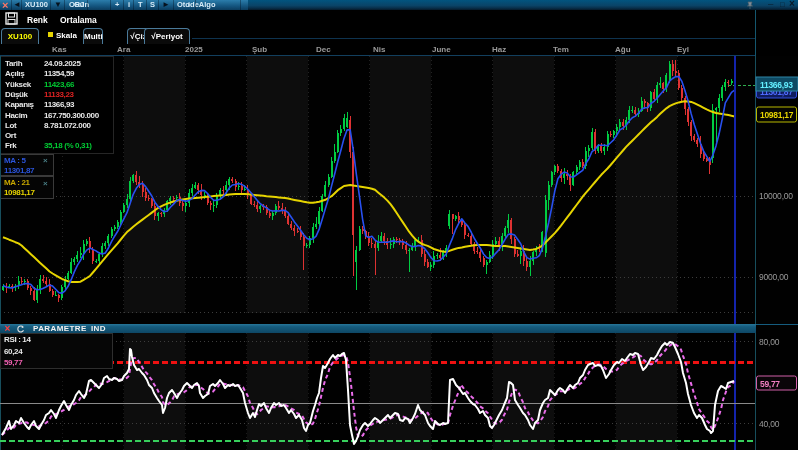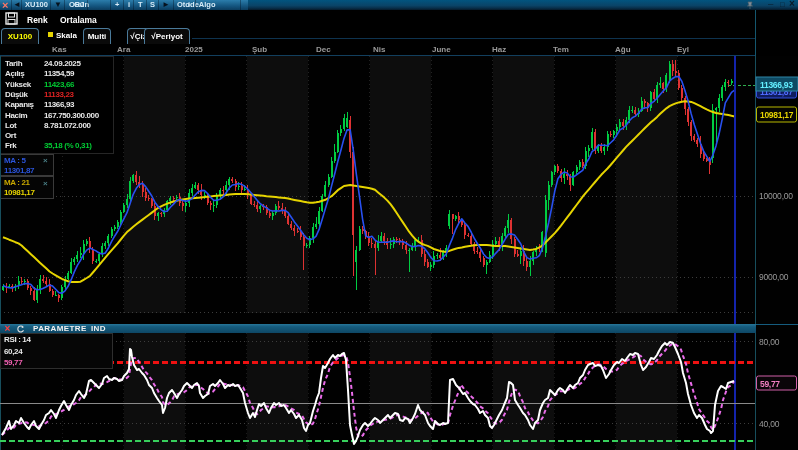--- a/index.html
+++ b/index.html
@@ -73,21 +73,21 @@
     <rect x="3.5" y="1" width="6" height="4" fill="none" stroke="#e8e8e8"></rect>
     <rect x="3" y="7.5" width="7" height="4.5" fill="none" stroke="#e8e8e8"></rect>
   </svg>
   <span style="position:absolute;left:27px;top:5px">Renk</span>
   <span style="position:absolute;left:60px;top:5px">Ortalama</span>
 </div>
 <div class="tabs">
   <span class="tab" style="left:1px;width:38px;color:#ffff00">XU100</span>
   <span style="position:absolute;left:48px;top:5px;width:5px;height:5px;background:#e6d400"></span>
   <span style="position:absolute;left:56px;top:4px">Skala</span>
-  <span class="tab" style="left:83px;width:28px">Multi</span>
+  <span class="tab" style="left:83px;width:20px">Multi</span>
   <span class="tab" style="left:127px;width:30px">√Çizgi</span>
   <span class="tab" style="left:144px;width:46px">√Periyot</span>
 </div>
 <div class="months">
   <span style="left:52px">Kas</span>
       <span style="left:117px">Ara</span>
   <span style="left:185px">2025</span>
       <span style="left:252px">Şub</span>
   <span style="left:316px">Dec</span>
       <span style="left:373px">Nis</span>

